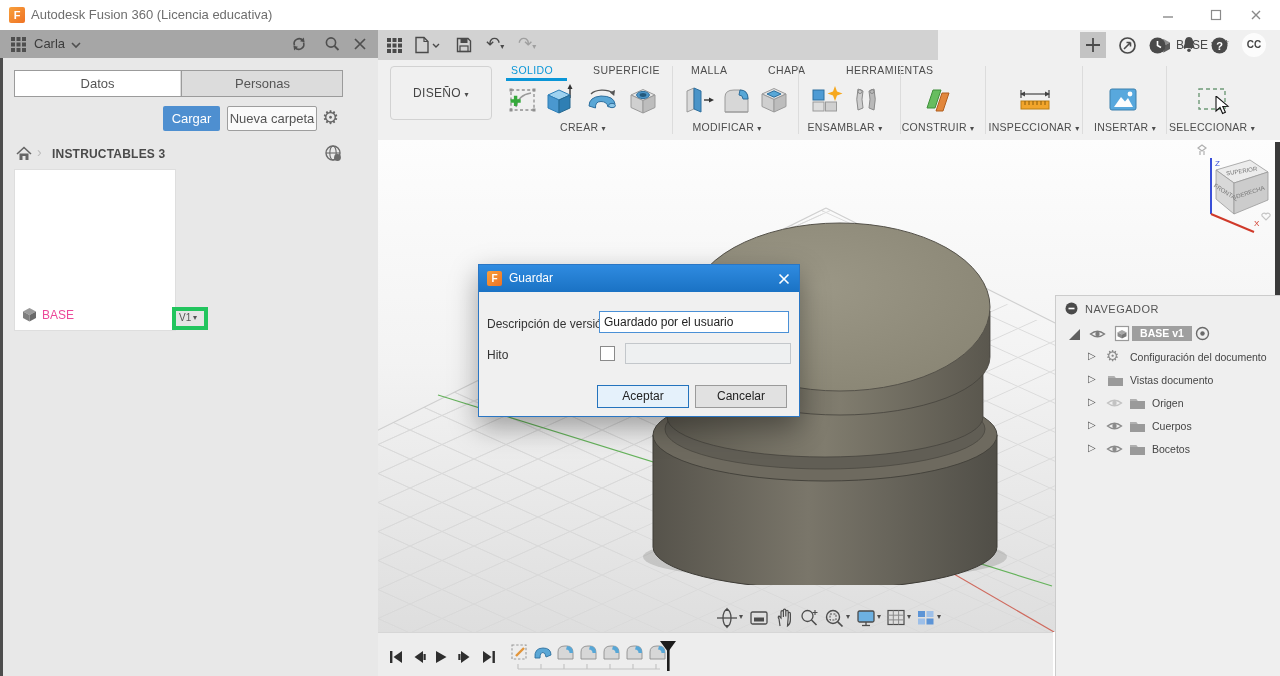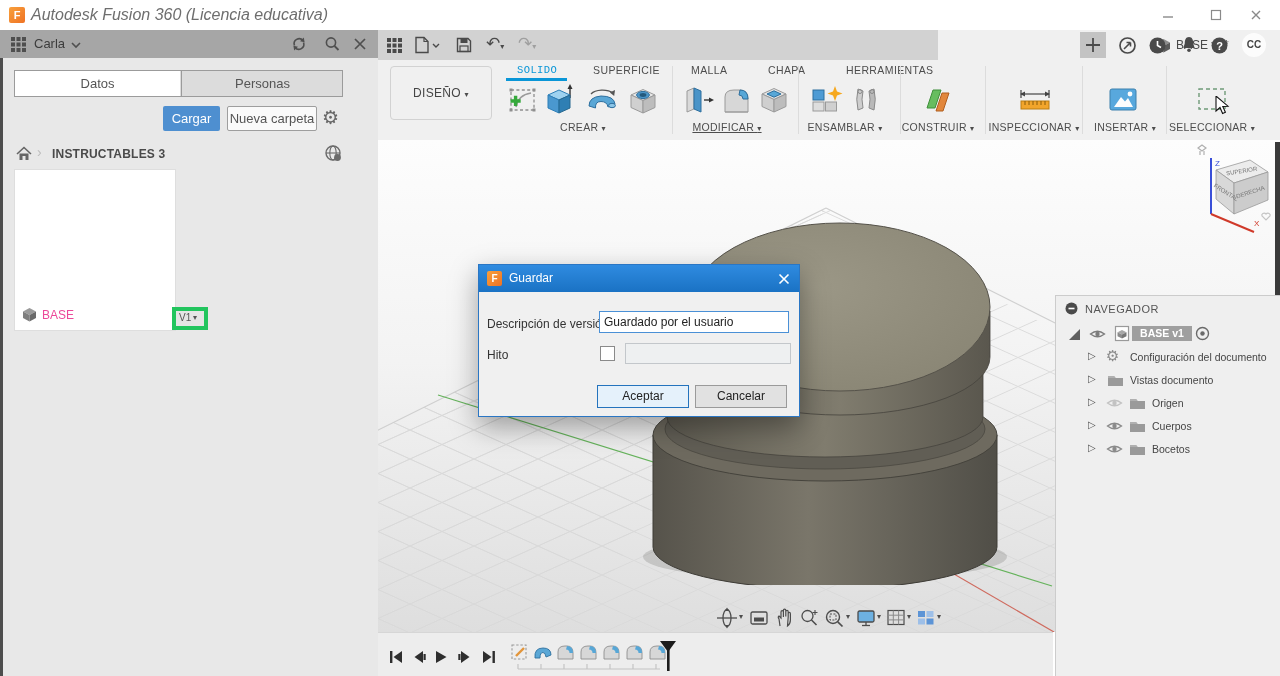--- a/index.html
+++ b/index.html
@@ -4,21 +4,21 @@
 <style>
   html,body{margin:0;padding:0;background:#333;}
   #app{position:relative;width:1280px;height:676px;background:#fff;overflow:hidden;
        font-family:"Liberation Sans","DejaVu Sans",sans-serif;-webkit-font-smoothing:antialiased;}
   .abs{position:absolute;}
   .ico svg{display:block;}
   
   .titlebar{left:0;top:0;width:1280px;height:30px;background:#ffffff;border-bottom:1px solid #e8e8e8;}
   .fusion-logo{width:16px;height:16px;background:linear-gradient(135deg,#f8a03c,#ef7224);color:#fff;
     font-size:11px;font-weight:bold;text-align:center;line-height:16px;border-radius:2px;}
-  .win-title{font-size:16px;color:#6e6e6e;line-height:30px;font-style:italic;}
+  .win-title{font-size:13px;color:#6e6e6e;line-height:30px;}
   
   .dp{left:0;top:30px;width:378px;height:646px;background:#e8e8e8;}
   .dp-header{left:0;top:0;width:378px;height:28px;background:#a6a6a6;}
   .dp-user{font-size:13px;color:#3c3c3c;line-height:28px;}
   .seg{border:1px solid #9b9b9b;background:#dcdcdc;}
   .seg-btn{font-size:13px;color:#555;text-align:center;line-height:25px;}
   .btn-blue{background:#4e8fd0;color:#fff;font-size:13px;text-align:center;line-height:25px;border-radius:2px;}
   .btn-plain{background:#fafafa;color:#555;font-size:13px;text-align:center;line-height:23px;border:1px solid #9e9e9e;border-radius:2px;}
   .crumb{font-size:12px;color:#4a4a4a;font-weight:bold;letter-spacing:.2px;}
   .card{background:#fff;box-shadow:0 0 0 1px #dedede;}
@@ -247,21 +247,21 @@
     <div class="abs" style="left:864px;top:3px;width:24px;height:24px;border-radius:50%;background:#fcfcfc;text-align:center;font-size:10px;font-weight:bold;color:#444;line-height:24px;">CC</div>
   </div>
 
   <div class="abs ribbon">
 
     <div class="abs ws-btn" style="left:12px;top:6px;width:100px;height:52px;">
       <span>DISEÑO</span>
       <span class="caret"> ▾</span>
     </div>
 
-    <div class="abs rtab active" style="left:139px;top:4px;font-family:Liberation Mono, monospace;">SOLIDO</div>
+    <div class="abs rtab active" style="left:133px;top:4px;">SOLIDO</div>
     <div class="abs" style="left:128px;top:18px;width:61px;height:3px;background:#0a96d7;"></div>
     <div class="abs rtab" style="left:215px;top:4px;">SUPERFICIE</div>
     <div class="abs rtab" style="left:313px;top:4px;">MALLA</div>
     <div class="abs rtab" style="left:390px;top:4px;">CHAPA</div>
     <div class="abs rtab" style="left:468px;top:4px;">HERRAMIENTAS</div>
 
     <div class="abs ico" style="left:128px;top:24px;">
       <svg width="34" height="34">
           <rect x="5" y="6" width="23" height="20" fill="none" stroke="#8f8f8f" stroke-width="1.3" stroke-dasharray="3 2.4"></rect>
           <rect x="3.5" y="4.5" width="3" height="3" fill="#8f8f8f"></rect>
@@ -318,21 +318,21 @@
         </svg>
       </div>
     <div class="abs ico" style="left:378px;top:23px;">
       <svg width="36" height="34">
           <polygon points="6,11 18,5.5 30,11 18,16.5" fill="#e3e3e3" stroke="#9a9a9a" stroke-width="1"></polygon>
           <polygon points="6,11 18,16.5 18,29 6,23.5" fill="#cfcfcf" stroke="#9a9a9a" stroke-width="1"></polygon>
           <polygon points="18,16.5 30,11 30,23.5 18,29" fill="#bdbdbd" stroke="#9a9a9a" stroke-width="1"></polygon>
           <polygon points="11,11 18,7.8 25,11 18,14.2" fill="#57a7d7" stroke="#2d6f9e" stroke-width="1"></polygon>
         </svg>
       </div>
-    <div class="abs rgroup-label" style="left:349px;top:61px;text-decoration:underline;"><span>MODIFICAR</span> <span class="caret">▾</span></div>
+    <div class="abs rgroup-label" style="left:349px;top:61px;"><span>MODIFICAR</span> <span class="caret">▾</span></div>
 
     <div class="abs rsep" style="left:420px;"></div>
 
     <div class="abs ico" style="left:430px;top:23px;">
       <svg width="38" height="34">
           <rect x="5" y="7" width="11" height="10" fill="#4e9bd4" stroke="#2d6f9e" stroke-width="1"></rect>
           <rect x="5" y="19" width="11" height="9" fill="#dedede" stroke="#9a9a9a" stroke-width="1"></rect>
           <rect x="17.5" y="19" width="11" height="9" fill="#d0d0d0" stroke="#9a9a9a" stroke-width="1"></rect>
           <path d="M27 3 L29 8.5 L34.5 10.5 L29 12.5 L27 18 L25 12.5 L19.5 10.5 L25 8.5 Z" fill="#f6a81e"></path>
         </svg>

